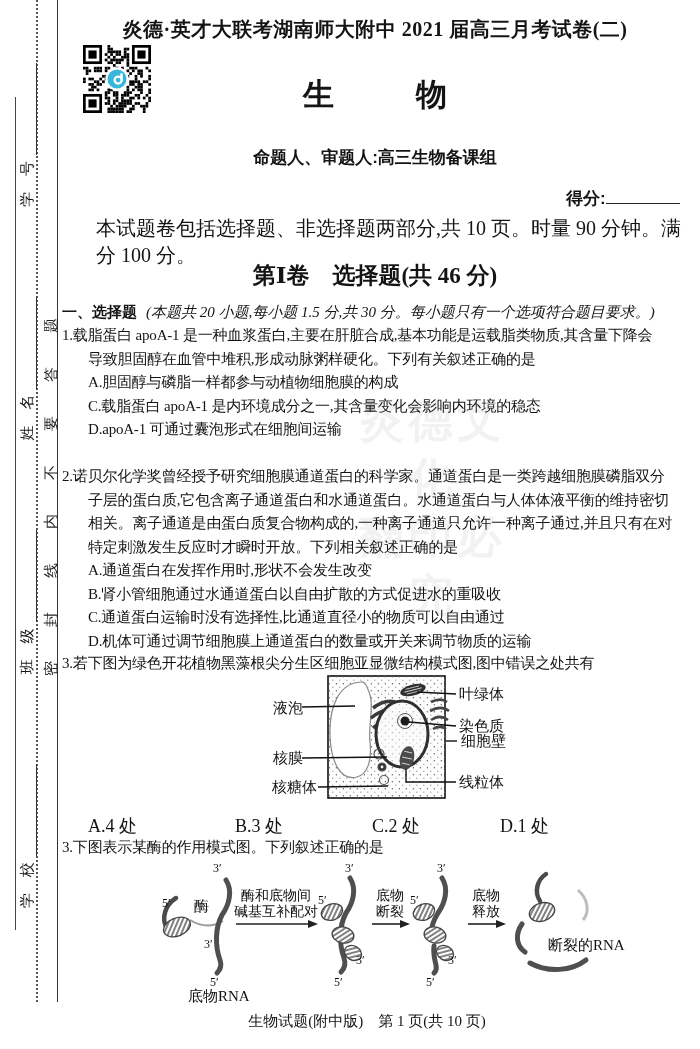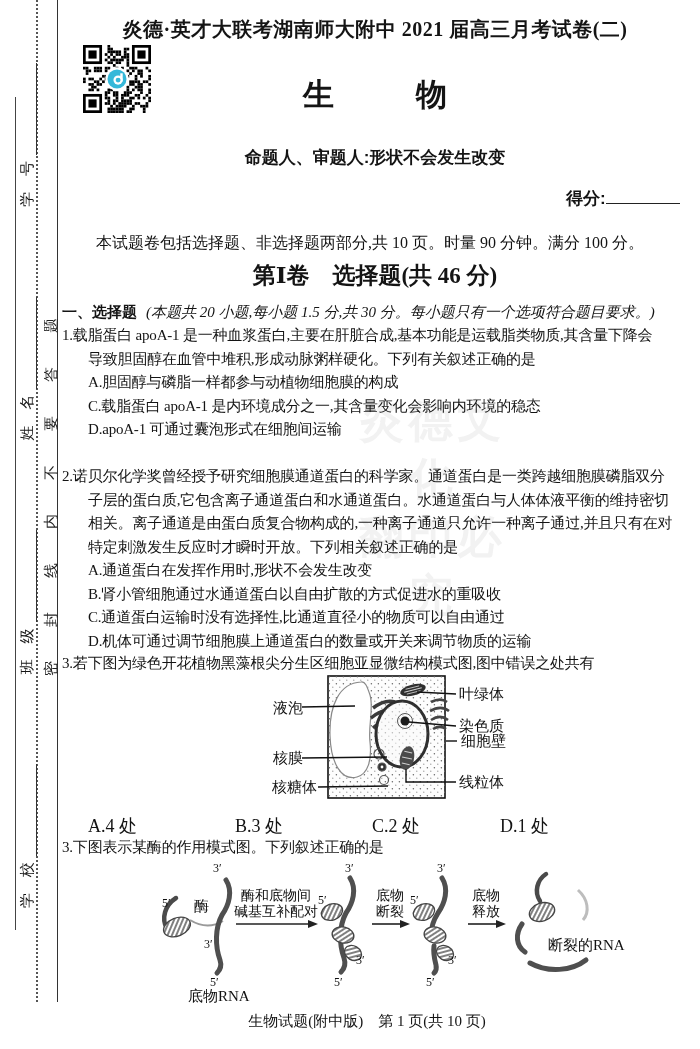--- a/index.html
+++ b/index.html
@@ -34,21 +34,21 @@
     font-weight:bold;font-size:20px;letter-spacing:.5px;}
   .qr{left:83px;top:45px;}
   .subject{left:60px;top:74px;width:630px;text-align:center;
     font-weight:bold;font-size:31px;}
   .subject .gap{margin-left:82px;}
   .committee{left:60px;top:146px;width:630px;text-align:center;
     font-family:"Liberation Sans","DejaVu Sans",sans-serif;font-weight:bold;font-size:17px;}
   .score{left:566px;top:187px;font-family:"Liberation Sans","DejaVu Sans",sans-serif;
     font-weight:bold;font-size:17px;}
   .score .blank{display:inline-block;width:74px;border-bottom:1.5px solid #222;height:15px;}
-  .intro{left:96px;top:233px;width:596px;font-size:16px;}
+  .intro{left:96px;top:215px;width:596px;font-size:20px;}
   .section-title{left:60px;top:260px;width:630px;text-align:center;
     font-weight:bold;font-size:23px;}
   .part-heading{left:62px;top:303px;width:630px;font-size:15px;}
   .part-heading .ph-b{font-family:"Liberation Sans","DejaVu Sans",sans-serif;font-weight:bold;}
   .part-heading .ph-i{font-style:italic;margin-left:9px;}
 
   
   .qblock{left:62px;width:630px;font-size:15px;line-height:23.5px;letter-spacing:-0.2px;}
   .qblock .cont{padding-left:26px;}
   #q1{top:324px;} #q2{top:465px;} #q3{top:652px;} #q4{top:836px;}
@@ -309,21 +309,21 @@
     <circle cx="12.9" cy="12.9" r="1.7" fill="#fff"></circle>
     <rect x="13.7" y="10.4" width="0.9" height="3" fill="#fff"></rect>
     <circle cx="12.9" cy="12.9" r="0.9" fill="#35b8d9"></circle>
   </g>
 </svg>
 
 <div class="abs subject">
   <span>生</span><span class="gap">物</span>
 </div>
 
-<div class="abs committee">命题人、审题人:形状不会发生改变</div>
+<div class="abs committee">命题人、审题人:高三生物备课组</div>
 
 <div class="abs score">
   <span>得分:</span><span class="blank"></span>
 </div>
 
 <div class="abs intro">本试题卷包括选择题、非选择题两部分,共 10 页。时量 90 分钟。满分 100 分。</div>
 
 <div class="abs section-title">第Ⅰ卷　选择题(共 46 分)</div>
 
 <div class="abs part-heading">

